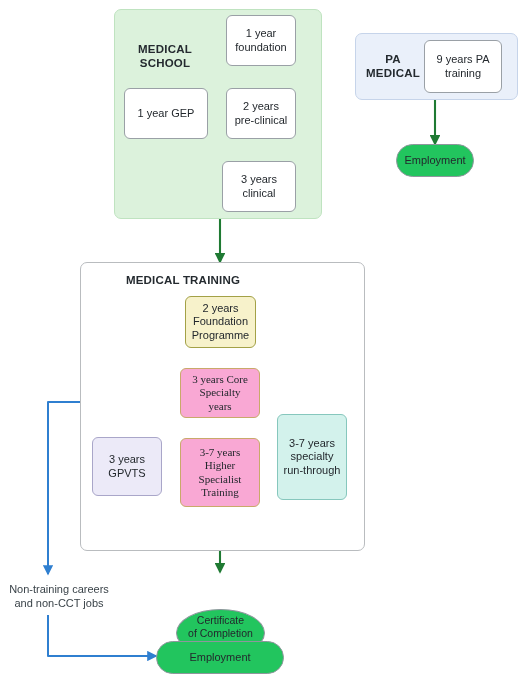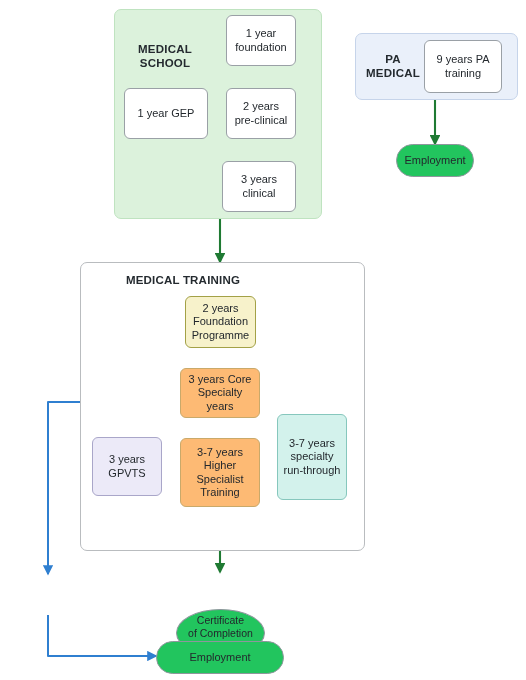--- a/index.html
+++ b/index.html
@@ -70,21 +70,21 @@
   }
   
   .grp-training {
     background: #ffffff;
     border: 1px solid #b9bcbf;
   }
 
   
   .fill-white   { background:#ffffff; border:1px solid #9aa0a6; }
   .fill-yellow  { background:#f7f2cb; border:1px solid #a3a147; }
-  .fill-peach   { background:#fdba74; border:1px solid #c9a96a; }
+  .fill-peach   { background:#f9a8d4; border:1px solid #c9a96a;font-family:Liberation Serif, serif; }
   .fill-lav     { background:#eceaf8; border:1px solid #a9a6c9; }
   .fill-cyan    { background:#d3f2ec; border:1px solid #86c7bd; }
   .fill-grey    { background:#22c55e; border:1px solid #8e969c; }
 
   .stadium { border-radius: 20px; }
   .ellipse { border-radius: 50% / 50%; margin-top: 37px; }
 
   .freetext {
     position: absolute;
     font-size: 11px;
@@ -186,20 +186,22 @@
 Specialist
 Training</div>
 
   <div class="node fill-lav" style="left:92px; top:437px; width:70px; height:59px;">3 years
 GPVTS</div>
 
   <div class="node fill-cyan" style="left:277px; top:414px; width:70px; height:86px;">3-7 years
 specialty
 run-through</div>
 
+  <div class="freetext" style="left:0px; top:582px; width:118px;">Non-training careers
+and non-CCT jobs</div>
 
   <div class="node fill-grey ellipse" style="left:176px; top:572px; width:89px; height:48px; font-size:10.5px;">Certificate
 of Completion
 of Training</div>
 
   <div class="node fill-grey stadium" style="left:156px; top:641px; width:128px; height:33px;">Employment</div>
 
 </div>
 
 </body></html>

